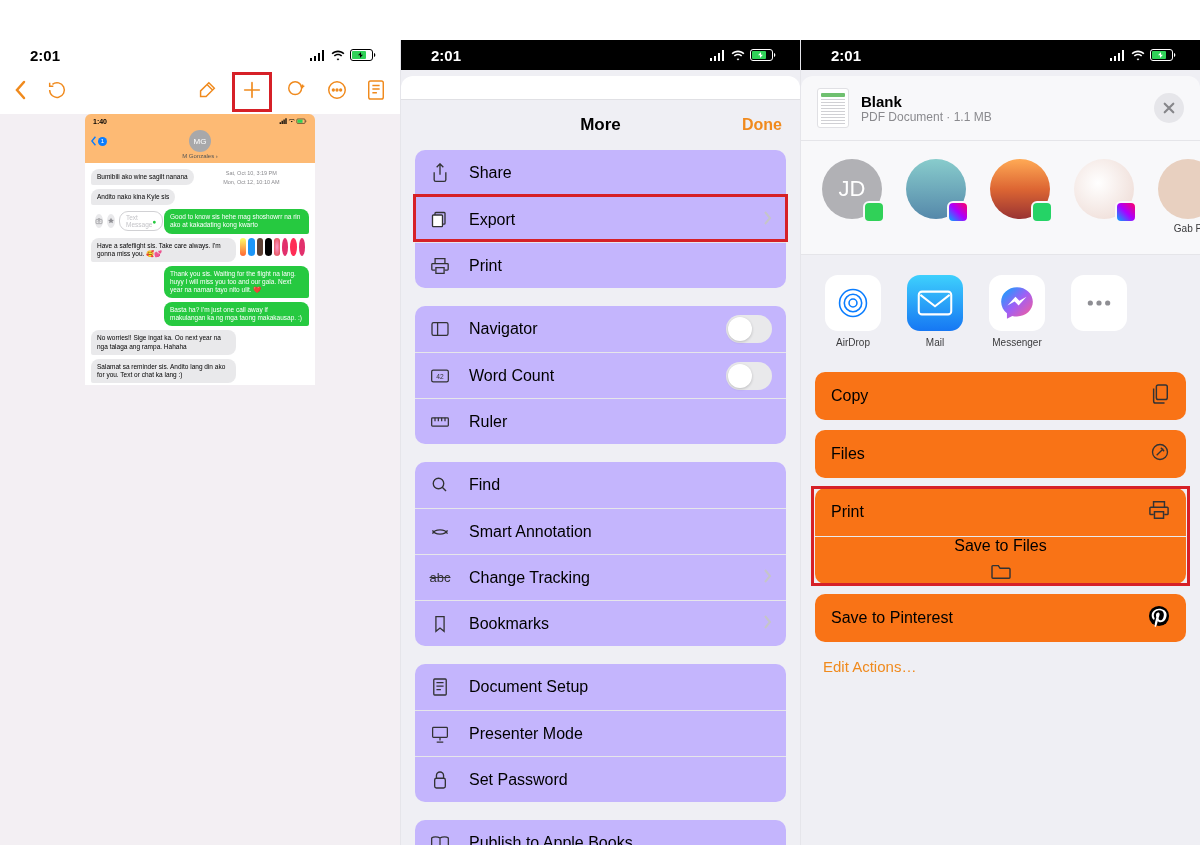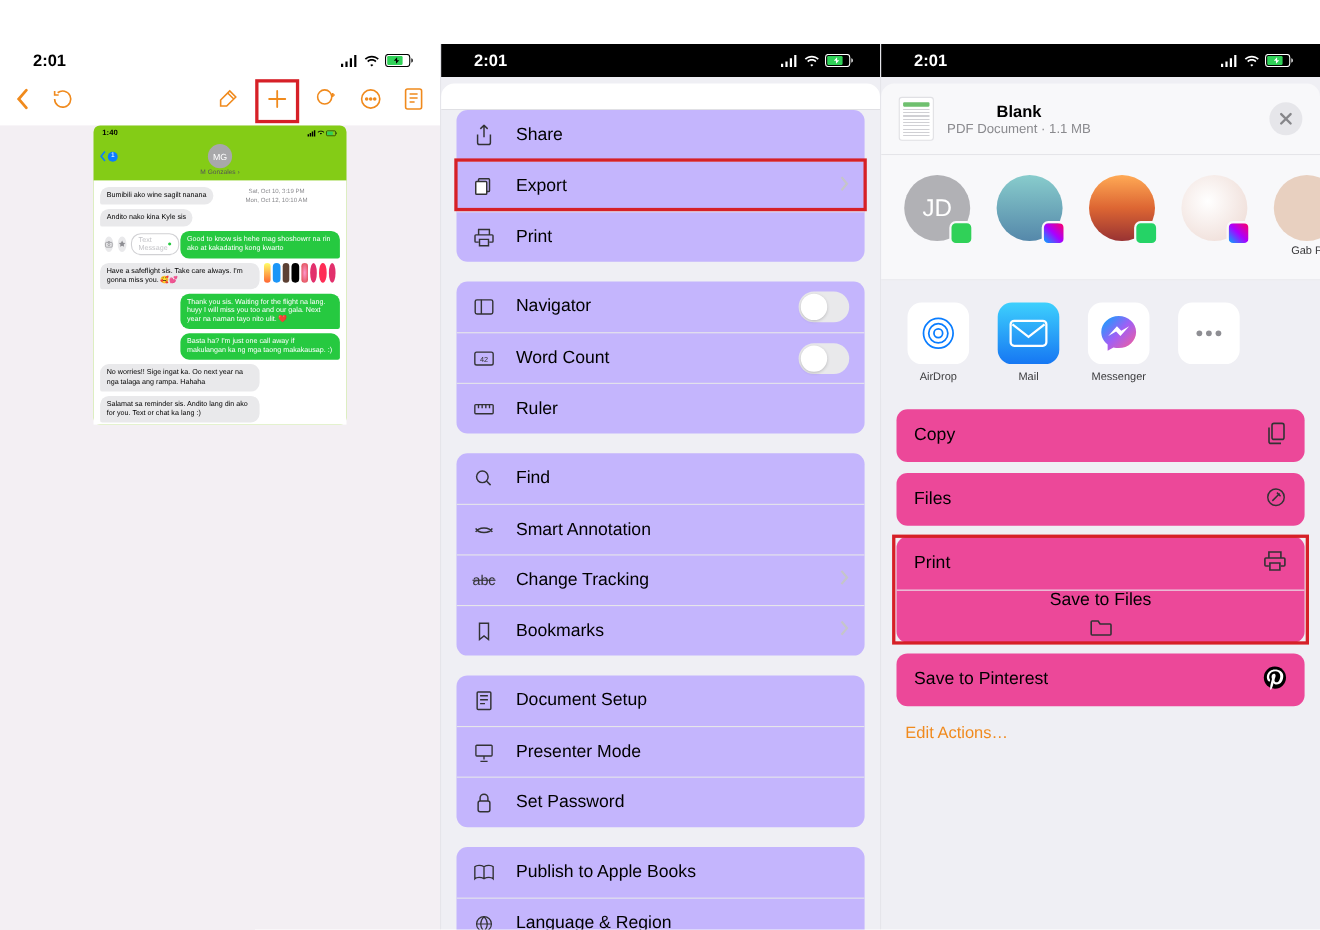--- a/index.html
+++ b/index.html
@@ -12,21 +12,21 @@
 .status-right { display: flex; align-items: center; gap: 4px; }
 
 .home-indicator { position: absolute; bottom: 6px; left: 50%; transform: translateX(-50%); width: 130px; height: 5px; background: #000; border-radius: 3px; }
 
 
 .toolbar1 { height: 44px; display: flex; align-items: center; justify-content: space-between; padding: 0 14px; }
 .tool-group { display: flex; align-items: center; gap: 18px; }
 .orange { color: #f08a1d; }
 .plus-box { width: 40px; height: 40px; border: 3px solid #d62027; display: flex; align-items: center; justify-content: center; margin: 0 -4px; }
 .canvas { background: #f3eff3; height: 771px; padding: 0 85px 0 85px; }
-.screenshot-inner { background: #84cc16; border-radius: 6px; width: 230px; margin: 0 auto; font-size: 8px; }
+.screenshot-inner { background: #fdba74; border-radius: 6px; width: 230px; margin: 0 auto; font-size: 8px; }
 .ss-status { display: flex; justify-content: space-between; padding: 4px 8px 2px; font-size: 7px; font-weight: 600; }
 .ss-head { display: flex; flex-direction: column; align-items: center; padding: 2px 0 4px; position: relative; }
 .ss-back { position: absolute; left: 6px; top: 8px; color: #0a7dff; display: flex; align-items: center; gap: 1px; font-size: 8px; }
 .ss-avatar { width: 22px; height: 22px; border-radius: 50%; background: #a8a8aa; color: #fff; display:flex; align-items:center; justify-content:center; font-size: 8px; font-weight: 500;}
 .ss-name { font-size: 6px; color: #555; margin-top: 1px; }
 .ss-body { background: #fff; padding: 4px 6px 0; }
 .ts { text-align: center; color: #8a8a8e; font-size: 5.5px; margin: 3px 0; }
 .bubble { border-radius: 8px; padding: 4px 6px; margin: 2px 0; max-width: 145px; font-size: 6.5px; line-height: 1.25; }
 .in { background: #e9e9eb; float:left; clear:both; border-bottom-left-radius:2px;}
 .out { background: #26c940; color: #fff; float: right; clear: both; border-bottom-right-radius:2px;}
@@ -52,33 +52,33 @@
 .toggle { width:46px; height:28px; border-radius:14px; background:#e9e9eb; position:relative;}
 .toggle::after { content:""; position:absolute; top:2px; left:2px; width:24px; height:24px; background:#fff; border-radius:50%; box-shadow:0 1px 3px rgba(0,0,0,0.2);}
 .hl-red { position:absolute; border:3px solid #d62027; pointer-events:none;}
 
 
 .s3 { background:#efeff4; }
 .share-hdr { display:flex; align-items:center; background:#f8f8fa; padding:12px 16px; gap:12px; border-radius: 12px 12px 0 0; margin-top:6px; border-bottom:0.5px solid #e5e5e9;}
 .doc-thumb { width:32px; height:40px; background:#fff; border:1px solid #e0e0e4; border-radius:3px; position:relative;}
 .doc-thumb::before { content:""; position:absolute; top:4px; left:3px; right:3px; height:4px; background:#6fc06f; border-radius:1px;}
 .doc-thumb::after { content:""; position:absolute; top:10px; left:3px; right:3px; bottom:3px; background:repeating-linear-gradient(#d0d0d4,#d0d0d4 1px, transparent 1px, transparent 3px);}
-.share-title { font-size:15px; font-weight:600;text-align:center;}
+.share-title { font-size:15px; font-weight:600;}
 .share-sub { font-size:12px; color:#8a8a8e;}
 .close-circle { margin-left:auto; width:30px; height:30px; border-radius:50%; background:#e6e6ea; color:#86868a; display:flex; align-items:center; justify-content:center; font-size:16px;}
 .contacts { display:flex; gap:22px; padding:18px 20px 20px; background:#f8f8fa; overflow:hidden; border-bottom:0.5px solid #e5e5e9;}
 .contact { display:flex; flex-direction:column; align-items:center; width:62px; flex-shrink:0; position:relative;}
 .cava { width:60px; height:60px; border-radius:50%; background:#aab; display:flex; align-items:center; justify-content:center; color:#fff; font-size:22px; font-weight:500; overflow:hidden;text-align:right;}
 .cbadge { position:absolute; right:-2px; top:42px; width:22px; height:22px; border-radius:6px; border:2px solid #f8f8fa;}
 .cname { font-size:10px; text-align:center; margin-top:4px; color:#3a3a3c; line-height:1.1;}
 .apps-row { display:flex; gap:22px; padding:20px 22px 14px; background:#efeff4; overflow:hidden;}
 .app { display:flex; flex-direction:column; align-items:center; width:60px; flex-shrink:0;}
 .app-icon { width:56px; height:56px; border-radius:13px; display:flex; align-items:center; justify-content:center;}
 .app-label { font-size:10px; margin-top:6px; color:#3a3a3c;}
-.action-group { background:#ec4899; border-radius:10px; margin:10px 14px 0; overflow:hidden;text-align:right;}
+.action-group { background:#f97316; border-radius:10px; margin:10px 14px 0; overflow:hidden;text-align:right;}
 .arow { display:flex; align-items:center; justify-content:space-between; height:48px; padding:0 16px; font-size:16px;}
 .arow + .arow { border-top:0.5px solid #eaeaed;flex-direction:column;}
 .arow-icon { color:#323234;}
 .edit-actions { color:#f08a1d; font-size:15px; padding:16px 22px;}
 </style>
 </head>
 <body>
 
 <div class="phone">
   <div class="status-bar">
@@ -213,20 +213,24 @@
         </svg>
       <svg width="26" height="12" viewBox="0 0 26 12">
           <rect x="0.5" y="0.5" width="22" height="11" rx="2.5" fill="none" stroke="#fff" stroke-width="1"></rect>
           <rect x="2" y="2" width="14" height="8" rx="1" fill="#30d158"></rect>
           <path d="M24 4v4c.8-.3 1.3-1 1.3-2s-.5-1.7-1.3-2z" fill="#fff"></path>
           <path d="M11 3l-3 3.2h2V9l3-3.2h-2V3z" fill="#fff"></path>
         </svg>
     </span>
   </div>
   <div class="sheet-handle"></div>
+  <div class="more-hdr">
+    <span>More</span>
+    <span class="done-btn">Done</span>
+  </div>
 
   <div style="position:relative;">
     <div class="list-group">
       <div class="row">
         <span class="row-icon">
             <svg width="18" height="20" viewBox="0 0 20 24" fill="none" stroke="currentColor" stroke-width="1.6">
               <path d="M10 1v13M6 5l4-4 4 4M3 11v9a2 2 0 002 2h10a2 2 0 002-2v-9"></path>
             </svg>
           </span>
         <span class="row-label">Share</span>

